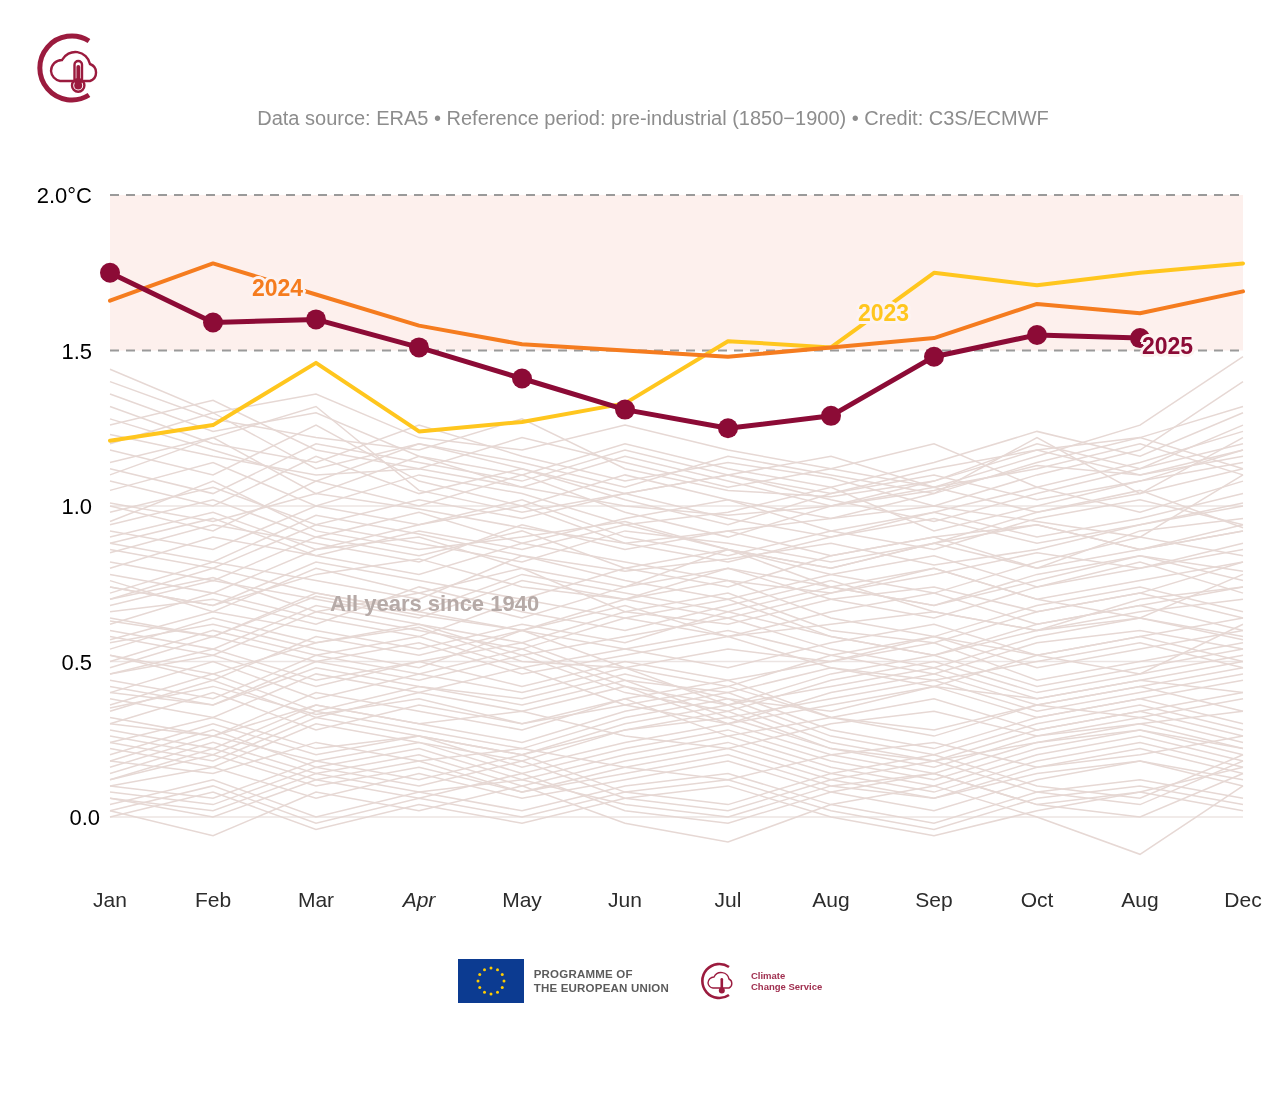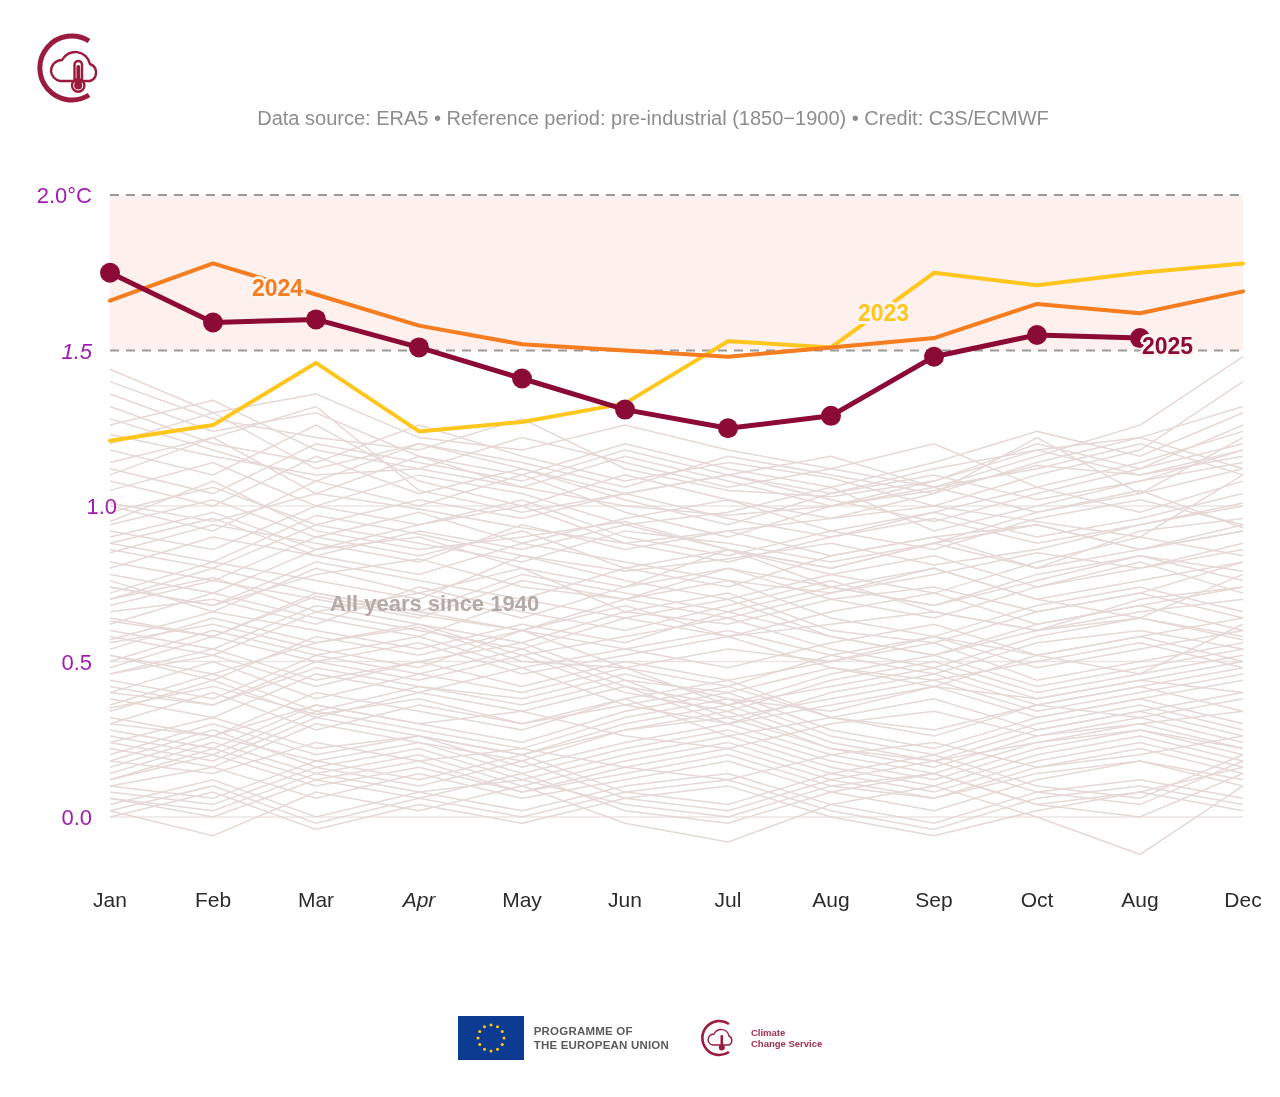--- a/index.html
+++ b/index.html
@@ -21,21 +21,21 @@
   }
   .head-sub{
     position:absolute;left:0;top:107px;width:1280px;text-align:center;
     font-size:20px;color:#8d8d8d;padding-left:26px;box-sizing:border-box;
   }
 
   
   .plot{position:absolute;left:0;top:0;width:1280px;height:1097px;}
   .ytick{
     position:absolute;right:0;width:88px;text-align:right;
-    font-size:22px;color:#a21caf;transform:translateY(-12px);
+    font-size:22px;color:#000000;transform:translateY(-12px);
   }
   .xtick{
     position:absolute;width:90px;text-align:center;
     font-size:21px;color:#2c2c2c;top:888px;
   }
   .ann{position:absolute;white-space:nowrap;}
   .ann-allyears{
     font-size:22px;font-weight:bold;color:#b6aaa7;
     left:330px;top:591px;
   }
@@ -45,21 +45,21 @@
   .lbl{
     position:absolute;font-size:23px;font-weight:bold;white-space:nowrap;
     text-shadow:
       -2px -2px 0 #fdf3f1, 2px -2px 0 #fdf3f1,
       -2px  2px 0 #fdf3f1, 2px  2px 0 #fdf3f1,
        0   -3px 0 #fdf3f1, 0    3px 0 #fdf3f1,
       -3px  0   0 #fdf3f1, 3px  0   0 #fdf3f1;
   }
 
   
-  .footer{position:absolute;left:0;top:1003px;width:1280px;height:70px;}
+  .footer{position:absolute;left:0;top:946px;width:1280px;height:70px;}
   .f-row{display:flex;align-items:center;justify-content:center;gap:26px;height:70px;}
   .euflag{width:66px;height:44px;background:#0c3b91;position:relative;border:0;}
   .eutxt{font-size:11.5px;line-height:14px;color:#5b5b5b;font-weight:bold;letter-spacing:.2px;}
   .cop-wrap{display:flex;align-items:center;}
   .cop-name{font-size:28px;color:#1b5fa8;letter-spacing:-1px;font-weight:500;position:relative;}
   .cop-tag{font-size:8px;color:#7a7a7a;text-align:right;margin-top:-4px;}
   .ccs-txt{font-size:9.5px;color:#a03050;line-height:11px;font-weight:bold;}
   .impl{font-size:9px;color:#3a3a3a;font-weight:bold;letter-spacing:.2px;}
   .ecmwf{font-size:30px;color:#1b5fa8;font-weight:bold;letter-spacing:-1px;}
 </style>
@@ -184,24 +184,24 @@
         <circle cx="625" cy="409.59" r="10" fill="#8c0b36"></circle>
         <circle cx="728" cy="428.25" r="10" fill="#8c0b36"></circle>
         <circle cx="831" cy="415.81" r="10" fill="#8c0b36"></circle>
         <circle cx="934" cy="356.72" r="10" fill="#8c0b36"></circle>
         <circle cx="1037" cy="334.95" r="10" fill="#8c0b36"></circle>
         <circle cx="1140" cy="338.06" r="10" fill="#8c0b36"></circle>
       </svg>
   </div>
 
   <div id="yticks">
-      <div class="ytick" style="top: 817px; left: 0px; width: 92px;">0.0</div>
+      <div class="ytick" style="top: 817px; left: 8px; width: 92px;">0.0</div>
       <div class="ytick" style="top: 661.5px; left: 0px; width: 92px;">0.5</div>
-      <div class="ytick" style="top: 506px; left: 0px; width: 92px; padding-left: 25px;">1.0</div>
-      <div class="ytick" style="top: 350.5px; left: 0px; width: 92px; font-style: italic;">1.5</div>
+      <div class="ytick" style="top: 506px; left: 0px; width: 92px;">1.0</div>
+      <div class="ytick" style="top: 350.5px; left: 0px; width: 92px;">1.5</div>
       <div class="ytick" style="top: 195px; left: 0px; width: 92px;">2.0°C</div>
     </div>
 
   <div id="xticks">
       <div class="xtick" style="left: 65px;">Jan</div>
       <div class="xtick" style="left: 168px;">Feb</div>
       <div class="xtick" style="left: 271px;">Mar</div>
       <div class="xtick" style="left: 374px; font-style: italic;">Apr</div>
       <div class="xtick" style="left: 477px;">May</div>
       <div class="xtick" style="left: 580px;">Jun</div>

